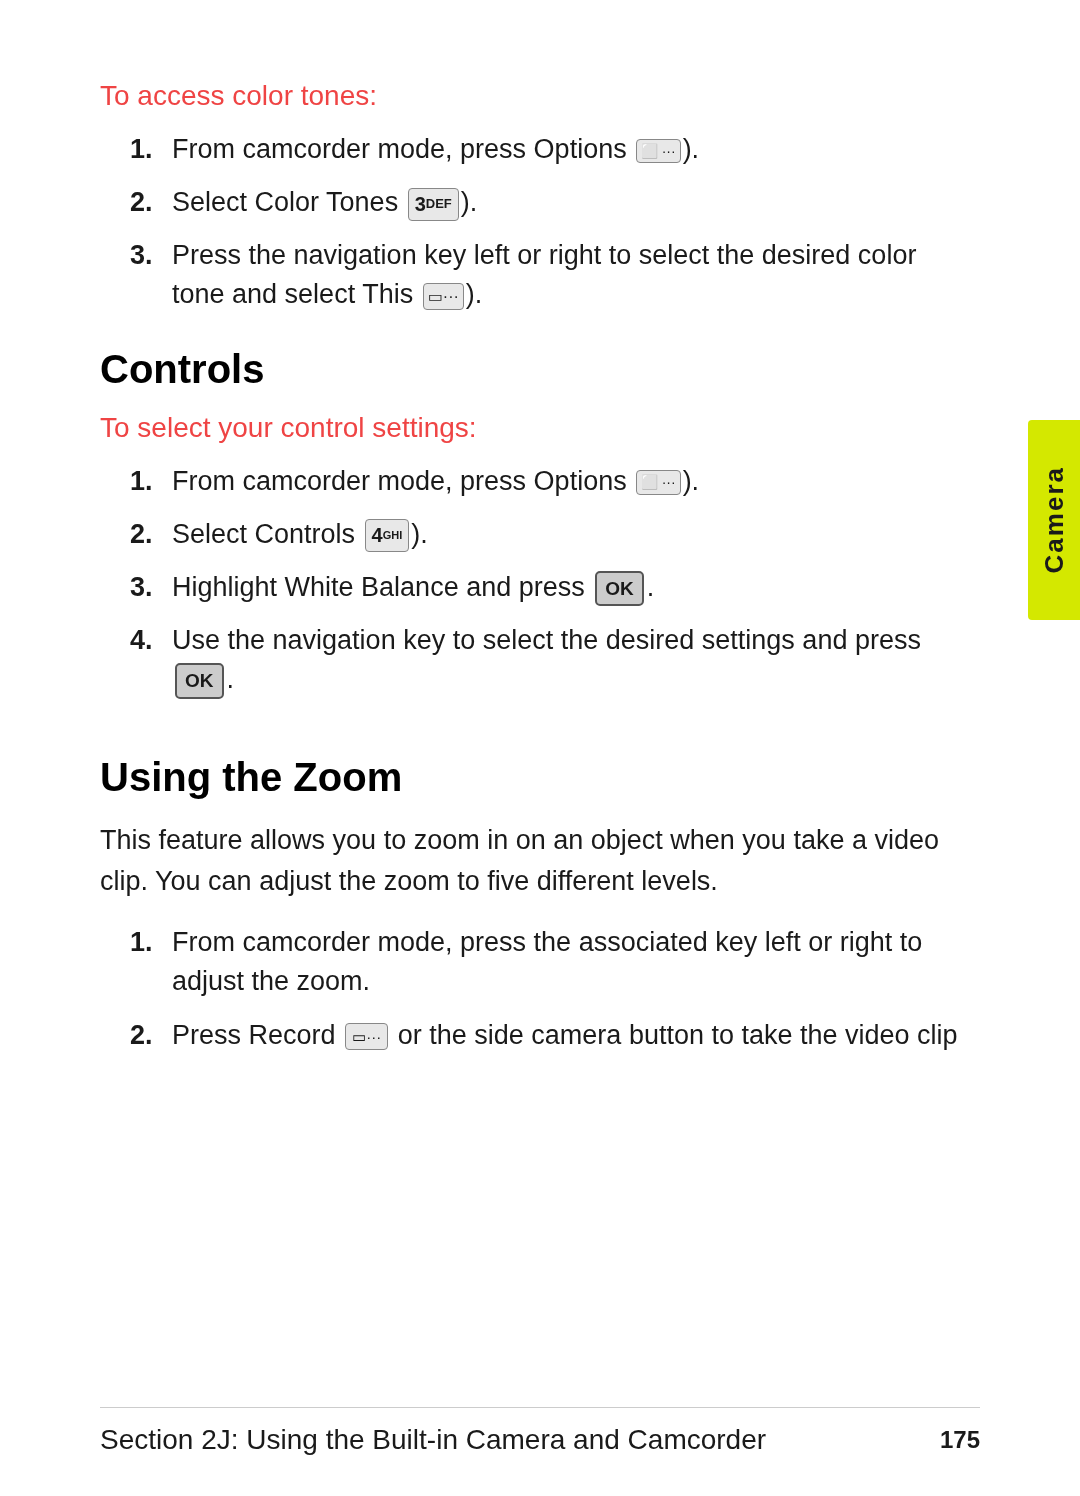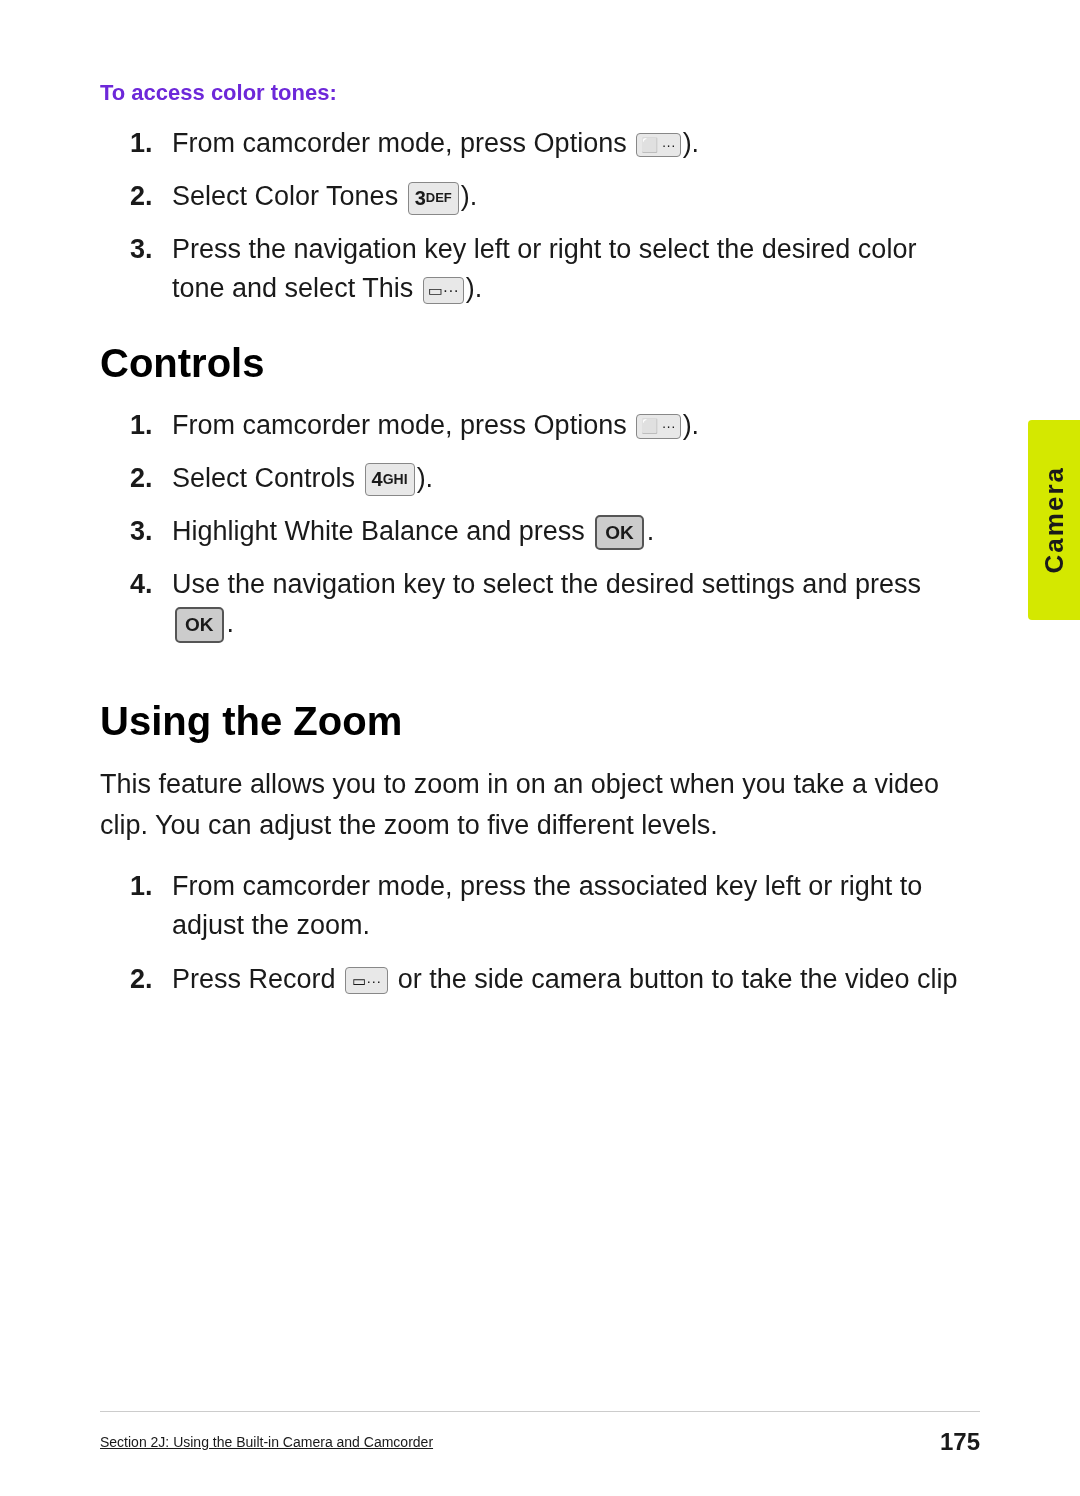--- a/index.html
+++ b/index.html
@@ -46,24 +46,24 @@
       transform: rotate(180deg);
       letter-spacing: 2px;
     }
 
     
     .intro-block {
       margin-bottom: 32px;
     }
 
     .sub-heading {
-      font-size: 22px;
-      font-weight: bold;
+      font-size: 28px;
+      font-weight: normal;
       margin-bottom: 18px;
-      color: #6d28d9;
+      color: #ef4444;
     }
 
     .ordered-list {
       list-style: none;
       margin-left: 30px;
     }
 
     .ordered-list li {
       display: flex;
       align-items: flex-start;
@@ -169,23 +169,22 @@
       left: 100px;
       right: 100px;
       display: flex;
       justify-content: space-between;
       align-items: center;
       border-top: 1px solid #ccc;
       padding-top: 16px;
     }
 
     .footer-text {
-      font-size: 14px;
-      color: #1a1a1a;
-      text-decoration: underline;
+      font-size: 28px;
+      color: #1a1a1a;
     }
 
     .footer-page {
       font-size: 24px;
       font-weight: bold;
       color: #1a1a1a;
       text-align: right;
     }
   </style>
 </head>
@@ -221,35 +220,36 @@
         <span class="list-content">
           Press the navigation key left or right to select the desired color tone and select <span class="bold">This</span>
           <span class="icon-done">▭···</span>).
         </span>
       </li>
     </ol>
   </div>
 
   <div class="controls-block">
     <h2 class="section-heading">Controls</h2>
+    <div class="sub-heading">To select your control settings:</div>
     <ol class="ordered-list">
       <li>
         <span class="list-num">1.</span>
         <span class="list-content">
           From camcorder mode, press <span class="bold">Options</span>
           <span class="icon-options">
               <span class="icon-options-dots">···</span>
             </span>).
         </span>
       </li>
       <li>
         <span class="list-num">2.</span>
         <span class="list-content">
           Select <span class="bold">Controls</span>
-          <span class="icon-num">4<sup style="font-size:14px">GHI</sup></span>).
+          <span class="icon-num">4<sup style="font-size:11px">GHI</sup></span>).
         </span>
       </li>
       <li>
         <span class="list-num">3.</span>
         <span class="list-content">
           Highlight <span class="bold">White Balance</span> and press
           <span class="icon-ok" style="font-size:19px;font-weight:bold;background:#ccc;border-radius:5px;padding:2px 8px;border:2px solid #555;">OK</span>.
         </span>
       </li>
       <li>

